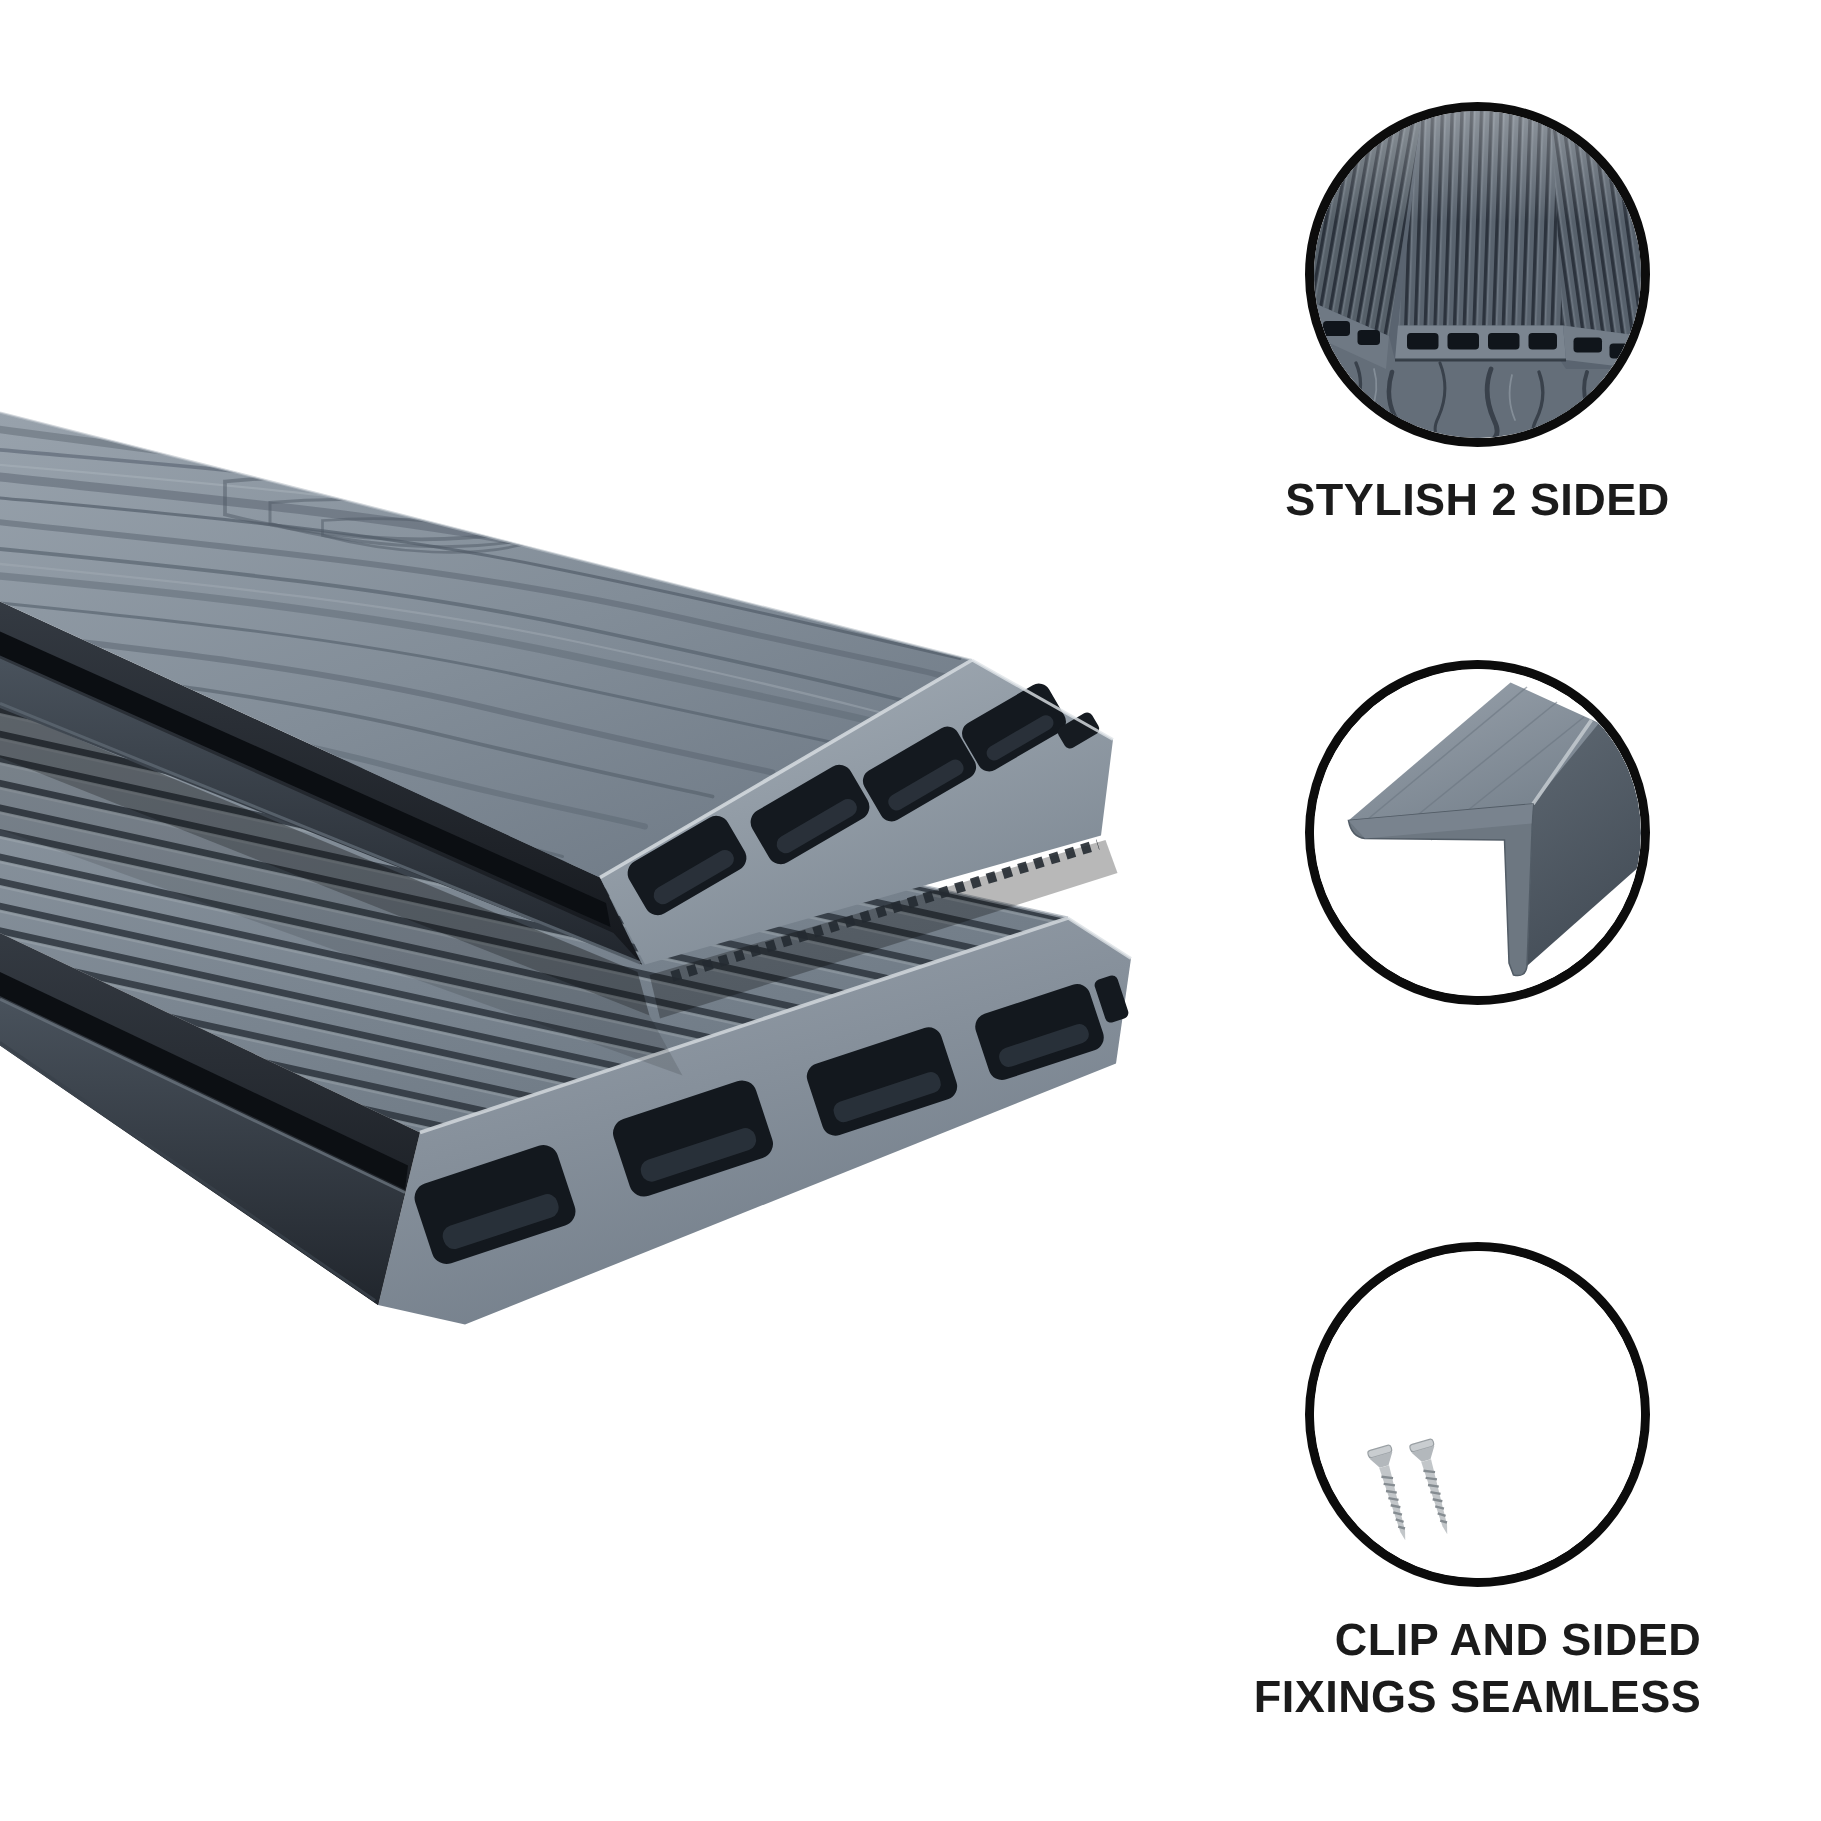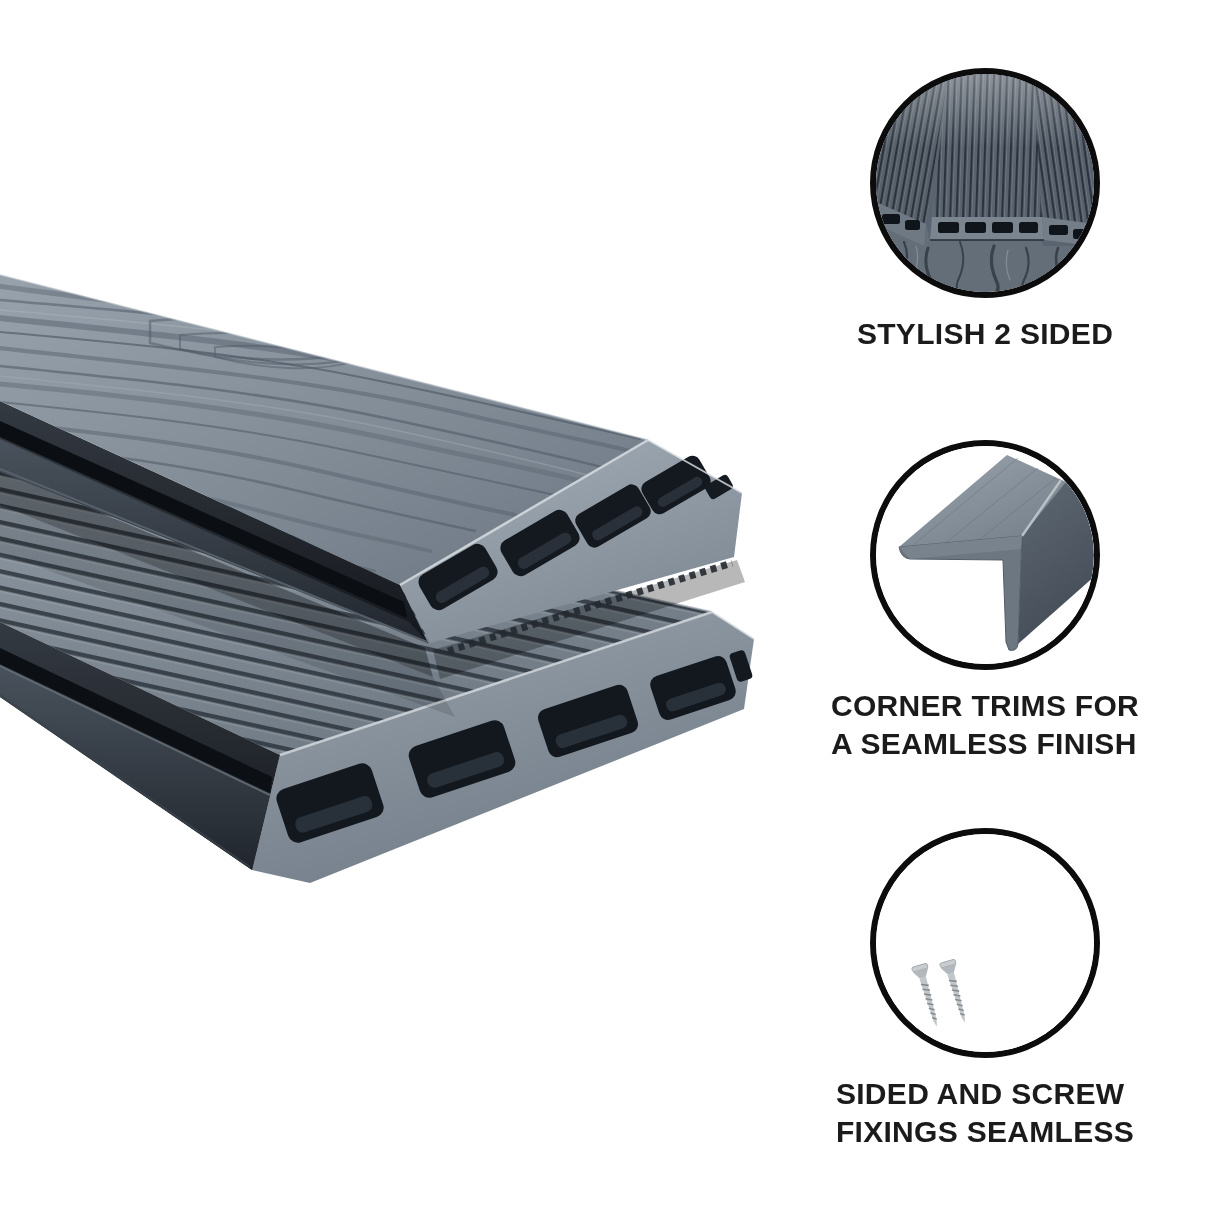--- a/index.html
+++ b/index.html
@@ -4,21 +4,21 @@
 <style>
   html,body{margin:0;padding:0;background:#ffffff;}
   .canvas{position:relative;width:1214px;height:1214px;background:#ffffff;overflow:hidden;
           font-family:"Liberation Sans", sans-serif;}
   .photo-main{position:absolute;left:0;top:225px;width:820px;height:710px;}
   .feature{position:absolute;left:770px;width:430px;display:flex;flex-direction:column;align-items:center;}
   .f1{top:68px;} .f2{top:440px;} .f3{top:828px;}
   .circle{width:230px;height:230px;border-radius:50%;border:6px solid #0c0c0c;overflow:hidden;
           background:#fff;box-sizing:border-box;}
   .circle svg{display:block;width:100%;height:100%;}
-  .caption{margin-top:17px;text-align:left;font-weight:700;font-size:30px;line-height:38px;
+  .caption{margin-top:17px;text-align:right;font-weight:700;font-size:30px;line-height:38px;
            letter-spacing:0.3px;color:#1b1b1b;white-space:nowrap;}
 </style>
 </head>
 <body>
 
 <div class="canvas">
 
   <div class="photo-main">
   <svg viewBox="0 0 820 710" xmlns="http://www.w3.org/2000/svg">
     <defs>
@@ -259,24 +259,20 @@
             </g>
 
             <line x1="146" y1="90" x2="185" y2="34" stroke="#c0c7cd" stroke-width="2.5" opacity="0.9"></line>
 
             <path d="M23,101 L146,90 L142,198 Q141,206 133,204 L130,196 L127,114 L34,113 Q25,112 23,101 Z" fill="#6d7781" stroke="#525c66" stroke-width="1"></path>
             <polygon points="23,101 146,90 145,103 34,113" fill="#79838e"></polygon>
           </g>
         </g>
       </svg>
     </div>
-    <div class="caption">
-      <div>CORNER TRIMS FOR</div>
-      <div>A SEAMLESS FINISH</div>
-    </div>
   </div>
 
   <div class="feature f3">
     <div class="circle">
       <svg viewBox="0 0 218 218" xmlns="http://www.w3.org/2000/svg">
         <defs>
           <clipPath id="c3-clip">
               <circle cx="109" cy="109" r="109"></circle>
             </clipPath>
           <g id="c3-screw">
@@ -311,18 +307,18 @@
             <use href="#c3-clip" transform="translate(152,136) rotate(-6) scale(1.25)"></use>
           </g>
           <g>
             <use href="#c3-screw" transform="translate(52,162) rotate(-16)"></use>
             <use href="#c3-screw" transform="translate(80,158) rotate(-16)"></use>
           </g>
         </g>
       </svg>
     </div>
     <div class="caption">
-      <div>SIDED AND SCREW</div>
+      <div>CLIP AND SIDED</div>
       <div>FIXINGS SEAMLESS</div>
     </div>
   </div>
 
 </div>
 
 </body></html>

